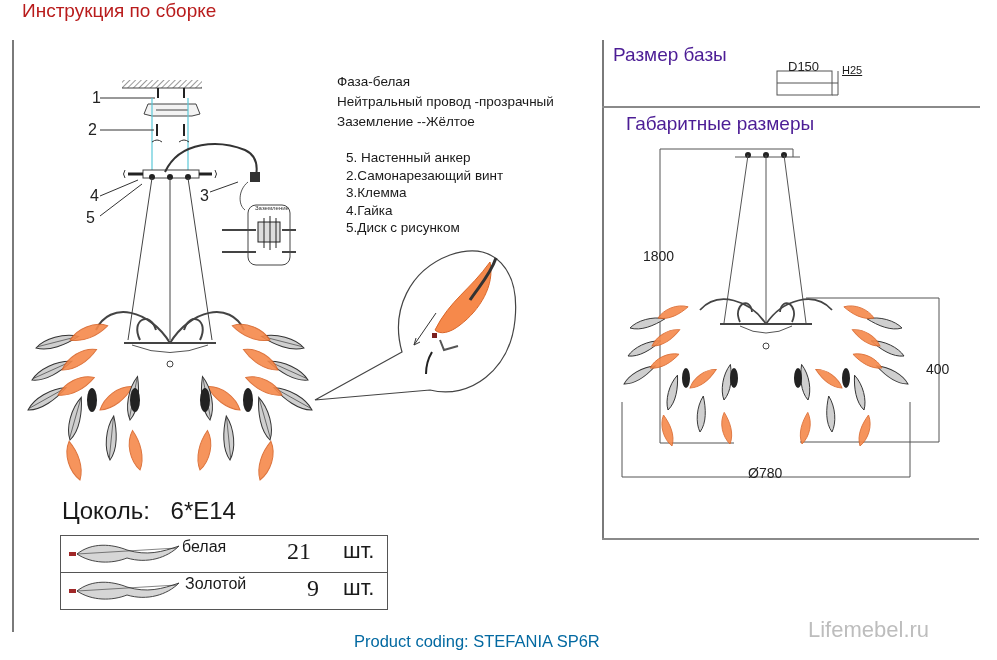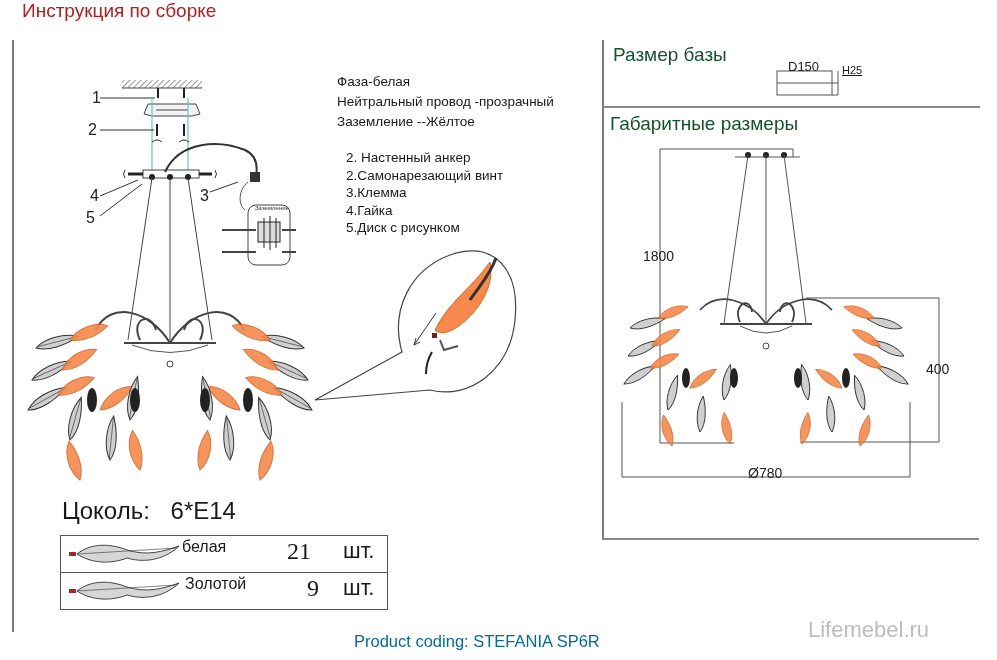--- a/index.html
+++ b/index.html
@@ -4,21 +4,21 @@
 <style>
   html, body { margin:0; padding:0; background:#ffffff; }
   body { width:997px; height:660px; position:relative; overflow:hidden; font-family:"Liberation Sans", sans-serif; color:#1a1a1a; }
   .abs { position:absolute; }
   .title { left:22px; top:0px; font-size:19px; color:#b91c1c; }
   .vline { background:#7a7a7a; width:2px; }
   .hline { background:#8a8a8a; height:2px; }
   .wiring { left:337px; top:72px; font-size:13.5px; line-height:20px; }
   .parts { left:346px; top:149px; font-size:13.5px; line-height:17.5px; }
   .parts div, .wiring div { white-space:nowrap; }
-  .sec-title { font-size:19px; color:#14532d; }
+  .sec-title { font-size:19px; color:#4c1d95; }
   .dim-label { font-size:14px; color:#222; }
   .small { font-size:11px; }
   .socket { left:62px; top:497px; font-size:24px; }
   .legend { left:60px; top:535px; width:326px; border:1.5px solid #555; }
   .legend-row { height:36px; display:flex; align-items:center; position:relative; }
   .legend-row + .legend-row { border-top:1.5px solid #555; }
   .legend-name { position:absolute; font-size:16px; }
   .legend-count { position:absolute; font-family:"Liberation Serif", serif; font-size:24px; }
   .legend-unit { position:absolute; font-size:22px; }
   .product { left:354px; top:632px; font-size:16.5px; color:#0369a1; }
@@ -159,38 +159,38 @@
 <div class="abs num" style="left:86px; top:209px;">5</div>
 <div class="abs" style="left:255px; top:205px; font-size:6px; color:#333;">Заземление</div>
 
 <div class="abs wiring">
   <div>Фаза-белая</div>
   <div>Нейтральный провод -прозрачный</div>
   <div>Заземление --Жёлтое</div>
 </div>
 
 <div class="abs parts">
-  <div>2. Настенный анкер</div>
+  <div>5. Настенный анкер</div>
   <div>2.Самонарезающий винт</div>
   <div>3.Клемма</div>
   <div>4.Гайка</div>
   <div>5.Диск с рисунком</div>
 </div>
 
 <div class="abs sec-title" style="left:613px; top:44px;">Размер базы</div>
 <svg class="abs" style="left:776px; top:68px;" width="70" height="30">
   <rect x="1" y="3" width="55" height="24" fill="none" stroke="#555"></rect>
   <line x1="1" y1="15" x2="62" y2="15" stroke="#555"></line>
   <line x1="62" y1="3" x2="62" y2="27" stroke="#555"></line>
   <line x1="56" y1="27" x2="62" y2="27" stroke="#555"></line>
 </svg>
 <div class="abs dim-label" style="left:788px; top:59px; font-size:13px;">D150</div>
 <div class="abs small" style="left:842px; top:64px; text-decoration:underline;">H25</div>
 
-<div class="abs sec-title" style="left:610px; top:113px;">Габаритные размеры</div>
+<div class="abs sec-title" style="left:626px; top:113px;">Габаритные размеры</div>
 <svg class="abs" style="left:600px; top:140px;" width="397" height="400">
   <defs>
     <g id="leafGray2">
       <path d="M0 0 C 8 -6, 24 -8, 36 -3 C 24 2, 10 5, 0 0 Z" fill="#cfcfcf" stroke="#333" stroke-width="0.9"></path>
     </g>
     <g id="leafOrange2">
       <path d="M0 0 C 8 -7, 22 -9, 32 -3 C 22 2, 10 5, 0 0 Z" fill="#f6894b" stroke="#d9662a" stroke-width="0.9" opacity="0.9"></path>
     </g>
   </defs>
 

